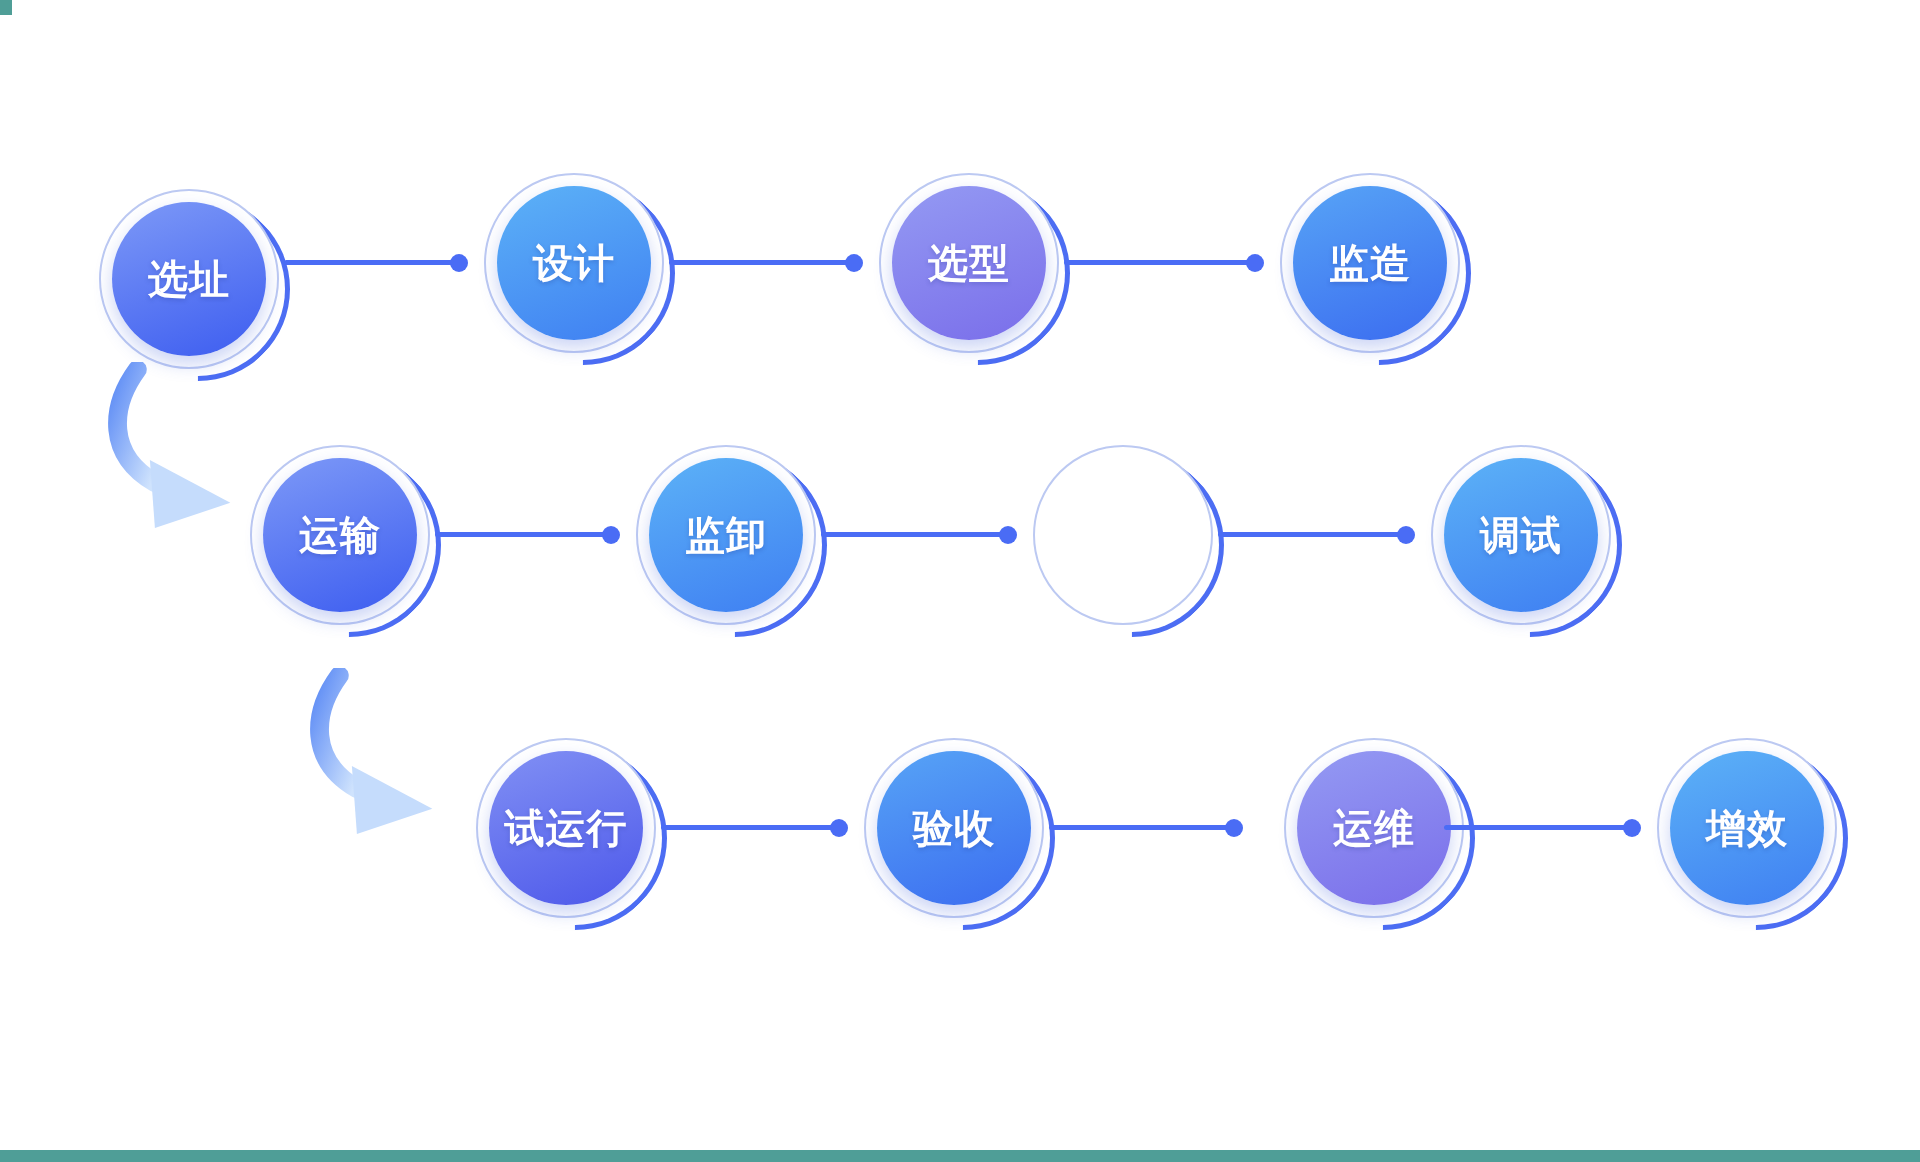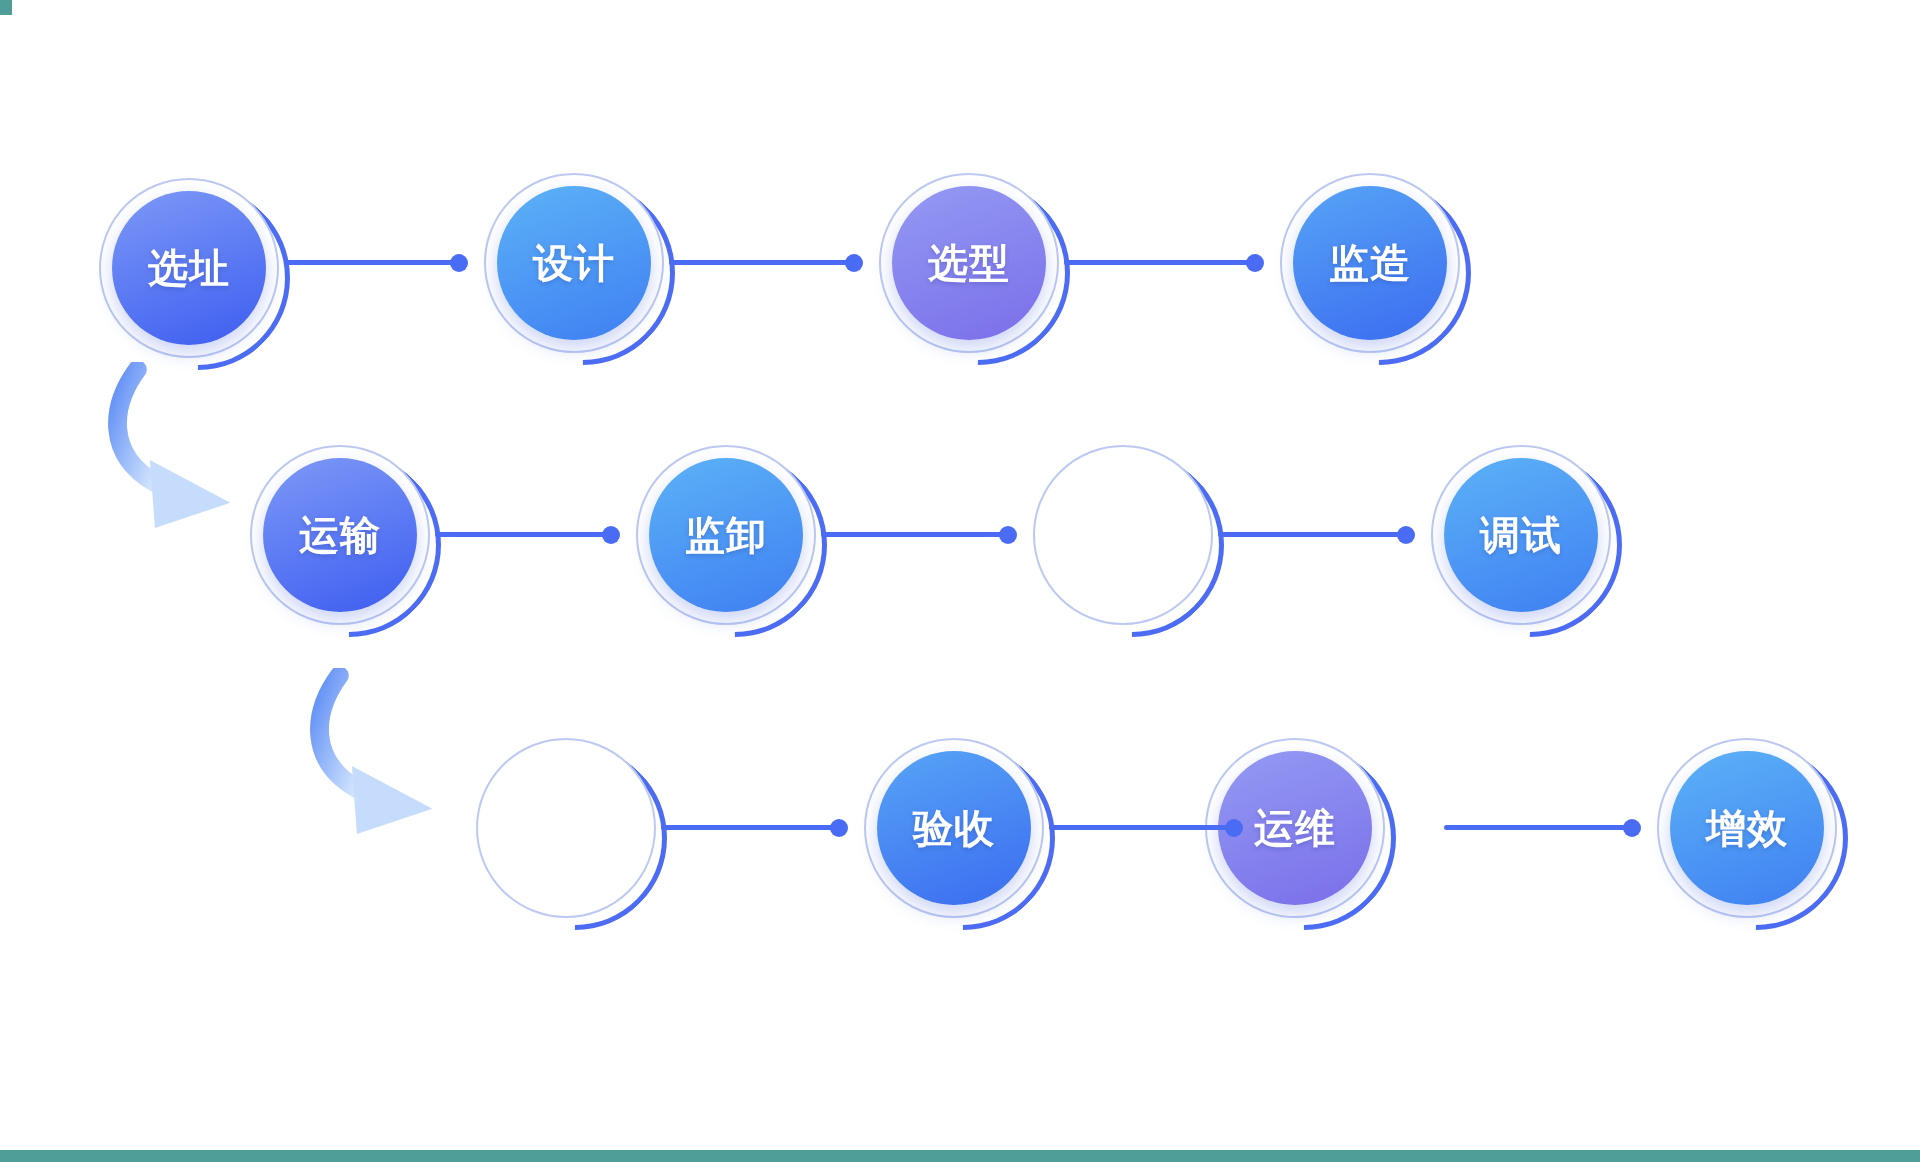--- a/index.html
+++ b/index.html
@@ -16,23 +16,23 @@
   .node .label{color:#ffffff;font-size:40px;font-weight:700;letter-spacing:1px;white-space:nowrap;
     text-shadow:0 2px 4px rgba(30,50,140,0.25);}
 
   .v-blue  {background:linear-gradient(160deg,#7d99f7 0%,#3d5df0 100%);}
   .v-sky   {background:linear-gradient(160deg,#5cb2f7 0%,#3f7ff2 100%);}
   .v-purple{background:linear-gradient(160deg,#949af3 0%,#7a6eea 100%);}
   .v-azure {background:linear-gradient(160deg,#57a4f6 0%,#3b6cf0 100%);}
   .v-indigo{background:linear-gradient(160deg,#8190f4 0%,#4d58ea 100%);}
 
   
-  .r1c1{left:99px;top:178px;}   .r1c2{left:484px;top:173px;font-family:Liberation Mono, monospace;}  .r1c3{left:879px;top:173px;}  .r1c4{left:1280px;top:173px;}
+  .r1c1{left:99px;top:189px;}   .r1c2{left:484px;top:173px;font-family:Liberation Mono, monospace;}  .r1c3{left:879px;top:173px;}  .r1c4{left:1280px;top:173px;}
   .r2c1{left:250px;top:445px;}  .r2c2{left:636px;top:445px;}  .r2c3{left:1033px;top:445px;} .r2c4{left:1431px;top:445px;}
-  .r3c1{left:476px;top:738px;}  .r3c2{left:864px;top:738px;}  .r3c3{left:1205px;top:738px;} .r3c4{left:1657px;top:738px;}
+  .r3c1{left:476px;top:738px;}  .r3c2{left:864px;top:738px;}  .r3c3{left:1284px;top:738px;} .r3c4{left:1657px;top:738px;}
 
   
   .cline{position:absolute;height:5px;background:#4a6cf5;border-radius:3px;}
   .cdot{position:absolute;width:18px;height:18px;border-radius:50%;background:#4a6cf5;}
 
   .l1{left:284px;top:260px;width:175px;}  .d1{left:450px;top:254px;}
   .l2{left:669px;top:260px;width:185px;}  .d2{left:845px;top:254px;}
   .l3{left:1064px;top:260px;width:191px;} .d3{left:1246px;top:254px;}
   .l4{left:435px;top:532px;width:176px;}  .d4{left:602px;top:526px;}
   .l5{left:821px;top:532px;width:187px;}  .d5{left:999px;top:526px;}
@@ -106,20 +106,23 @@
     <div class="arc"></div>
     <div class="ring"></div>
     <div class="core v-sky">
       <span class="label">调试</span>
     </div>
   </div>
 
   <div class="node r3c1">
     <div class="arc"></div>
     <div class="ring"></div>
+    <div class="core v-indigo">
+      <span class="label">试运行</span>
+    </div>
   </div>
   <div class="node r3c2">
     <div class="arc"></div>
     <div class="ring"></div>
     <div class="core v-azure">
       <span class="label">验收</span>
     </div>
   </div>
   <div class="node r3c3">
     <div class="arc"></div>

